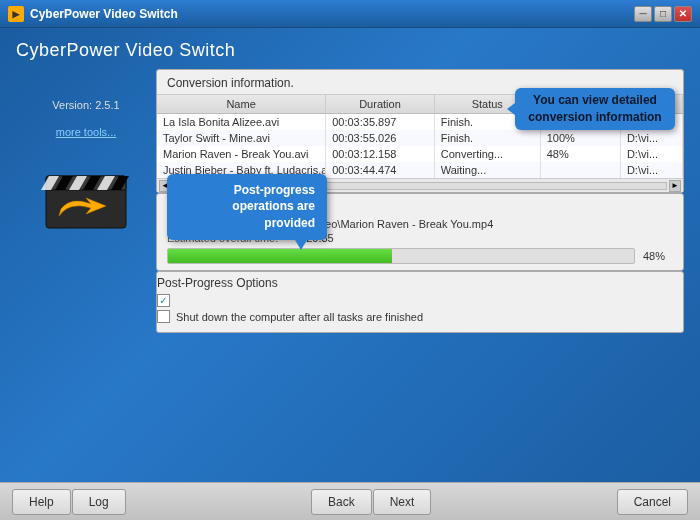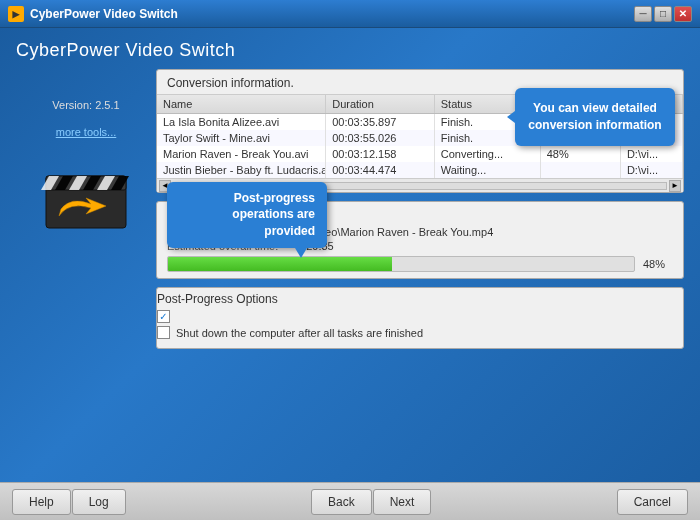--- a/index.html
+++ b/index.html
@@ -96,21 +96,21 @@
       cursor: pointer;
       font-size: 11px;
       margin-bottom: 16px;
     }
 
     
     .right-panel {
       flex: 1;
       display: flex;
       flex-direction: column;
-      gap: 8px;
+      gap: 0;
     }
 
     
     .panel {
       background: #f0f0f0;
       border: 1px solid #aaa;
       border-radius: 3px;
     }
     .panel-title {
       padding: 6px 10px 4px;
@@ -127,21 +127,21 @@
     table {
       width: 100%;
       border-collapse: collapse;
       font-size: 11px;
     }
     thead tr {
       background: linear-gradient(to bottom, #e8e8e8, #d8d8d8);
     }
     thead th {
       padding: 3px 6px;
-      text-align: left;
+      text-align: center;
       border-right: 1px solid #ccc;
       border-bottom: 1px solid #bbb;
       font-weight: normal;
       color: #333;
     }
     tbody tr {
       background: white;
     }
     tbody tr:nth-child(even) {
       background: #f8f8ff;
@@ -186,22 +186,22 @@
       position: absolute;
       left: 0;
     }
 
     
     .tooltip-bubble {
       position: absolute;
       right: 8px;
       top: 18px;
       background: #2a7fd4;
-      color: #ffffff;
-      padding: 12px 12px;
+      color: #0f172a;
+      padding: 4px 12px;
       border-radius: 6px;
       font-size: 12px;
       font-weight: bold;
       text-align: center;
       line-height: 1.4;
       z-index: 10;
       max-width: 160px;
       box-shadow: 2px 2px 6px rgba(0,0,0,0.4);
     }
     .tooltip-bubble::before {

